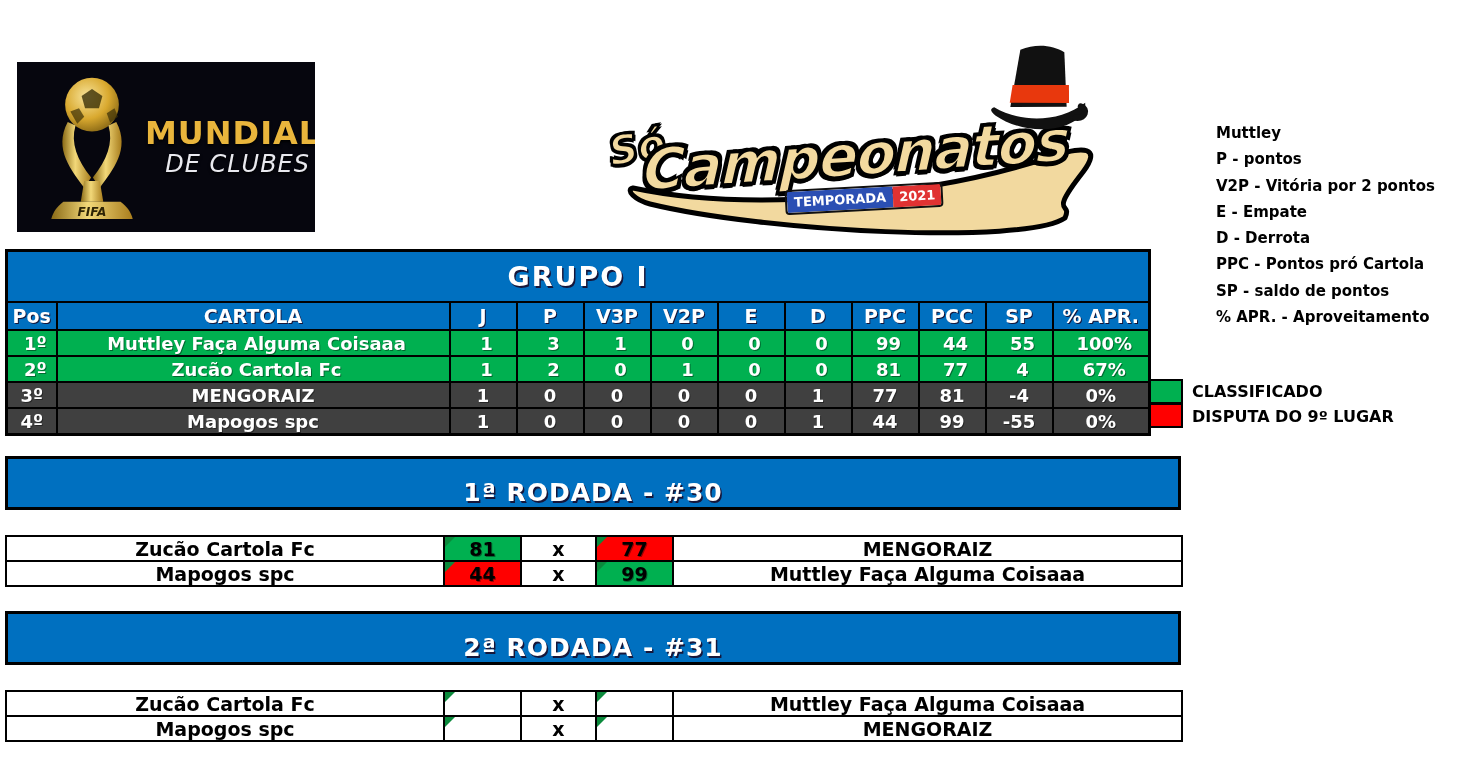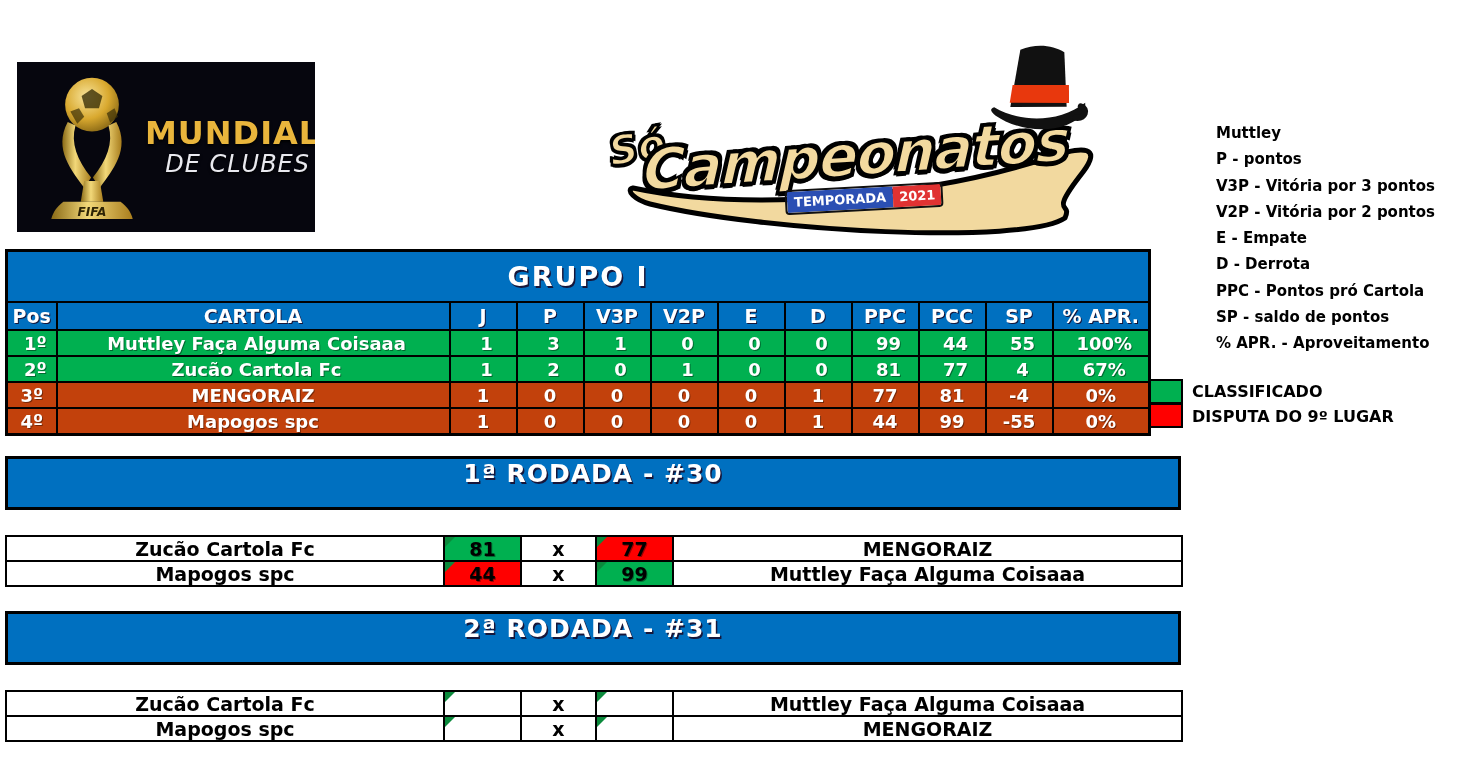--- a/index.html
+++ b/index.html
@@ -49,25 +49,25 @@
   table{border-collapse:collapse;table-layout:fixed;}
   td{border:2px solid #000;text-align:center;vertical-align:middle;overflow:hidden;
      white-space:nowrap;padding:0;}
   .group-table,.match-table{position:absolute;}
   .group-table{left:5px;top:249px;width:1143px;border:3px solid #000;}
   .g-title td{height:49px;background:#0070C0;color:#fff;font-size:27px;letter-spacing:2px;
     text-shadow:1.5px 2px 0 #16163a;}
   .g-head td{height:26px;background:#0070C0;color:#fff;font-size:19px;text-shadow:1px 1px 0 #16163a;}
   .g-row td{height:24px;font-size:18px;color:#fff;text-shadow:1px 1px 0 rgba(0,0,0,.4);}
   .row-classified td{background:#00B050;padding-left:7px;}
-  .row-dispute td{background:#c2410c;}
+  .row-dispute td{background:#404040;}
 
   
   .round-header{left:5px;width:1176px;height:54px;background:#0070C0;border:3px solid #000;
-    box-sizing:border-box;display:flex;align-items:flex-start;justify-content:center;
+    box-sizing:border-box;display:flex;align-items:flex-end;justify-content:center;
     color:#fff;font-size:25px;letter-spacing:1px;text-shadow:1.5px 2px 0 #16163a;}
   .rh1{top:456px;} .rh2{top:611px;}
 
   
   .match-table{left:5px;width:1176px;border:2px solid #000;}
   .mt1{top:535px;} .mt2{top:690px;}
   .match-table td{height:23px;font-size:19px;color:#000;}
   .score{position:relative;color:#fff;text-shadow:1px 1px 0 rgba(0,0,0,.4);}
   .score.win{background:#00B050;}
   .score.loss{background:#FF0000;}
@@ -121,21 +121,20 @@
   </svg>
   <div class="abs camp-badge">
     <span class="b-left">TEMPORADA</span>
     <span class="b-right">2021</span>
   </div>
 </div>
 
 <div class="abs legend">
   <div class="line">Muttley</div>
   <div class="line">P - pontos</div>
-  <div class="line">V3P - Vitória por 3 pontos</div>
   <div class="line">V2P - Vitória por 2 pontos</div>
   <div class="line">E - Empate</div>
   <div class="line">D - Derrota</div>
   <div class="line">PPC - Pontos pró Cartola</div>
   <div class="line">SP - saldo de pontos</div>
   <div class="line">% APR. - Aproveitamento</div>
 </div>
 <div class="abs legend-key">
   <div class="key-row">
     <div class="key-box key-green"></div>

